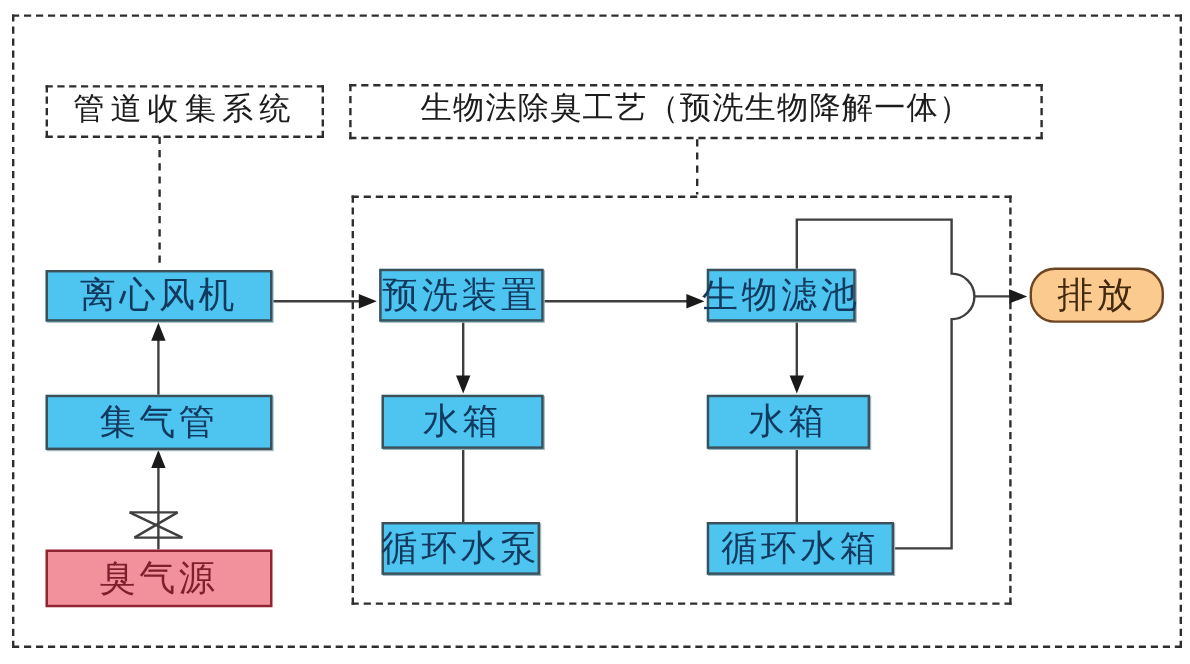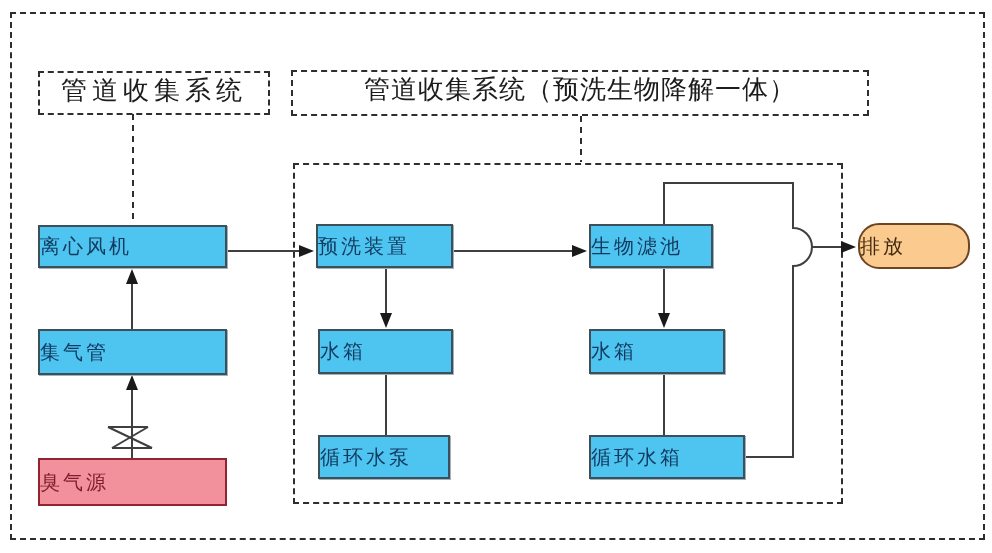--- a/index.html
+++ b/index.html
@@ -8,22 +8,22 @@
     font-family:"Liberation Serif","DejaVu Serif",serif;
   }
   .dashed-box{position:absolute;border:2px dashed #2e2e2e;box-sizing:border-box;background:transparent;}
   .group-title{
     position:absolute;border:2px dashed #2e2e2e;box-sizing:border-box;
     display:flex;align-items:flex-start;justify-content:center;
     color:#1c1c1c;font-size:26px;white-space:nowrap;
   }
   .node{
     position:absolute;box-sizing:border-box;
-    display:flex;align-items:center;
-    font-size:20px;letter-spacing:3px;white-space:nowrap;
+    display:flex;align-items:center;justify-content:center;
+    font-size:30px;letter-spacing:3px;white-space:nowrap;
   }
   .node.blue{
     background:#4ec4f0;border:2px solid #3d4f58;color:#123a5e;
     box-shadow:1px 1px 0 #9fb3bc;
   }
   .node.pink{
     background:#f2909b;border:2px solid #8f2433;color:#7d1f2d;
   }
   .node.orange{
     background:#fbca8e;border:2px solid #6d4523;color:#42290f;border-radius:2px;
@@ -40,21 +40,21 @@
 <div id="stage">
 
   <div class="dashed-box" style="left:10px;top:12px;width:975px;height:528px;"></div>
 
   <div class="dashed-box" style="left:293px;top:163px;width:550px;height:341px;"></div>
 
   <div class="group-title" style="left:38px;top:71px;width:232px;height:44px;letter-spacing:5px;">
     <span>管道收集系统</span>
   </div>
   <div class="group-title" style="left:291px;top:70px;width:578px;height:46px;letter-spacing:1px;">
-    <span>管道收集系统（预洗生物降解一体）</span>
+    <span>生物法除臭工艺（预洗生物降解一体）</span>
   </div>
 
   <svg class="wires" width="992" height="553" viewBox="0 0 992 553">
 
     <path class="wire-dashed" d="M133,114 V224"></path>
 
     <path class="wire-dashed" d="M581,116 V162"></path>
 
     <path class="wire" d="M132,458 V387"></path>
     <polygon class="head" points="132,375 126,390 138,390"></polygon>

